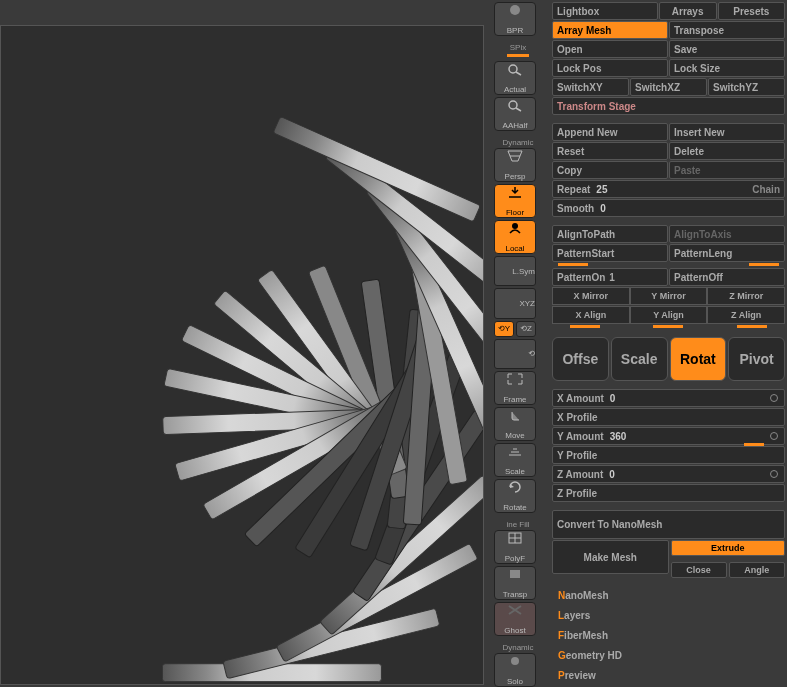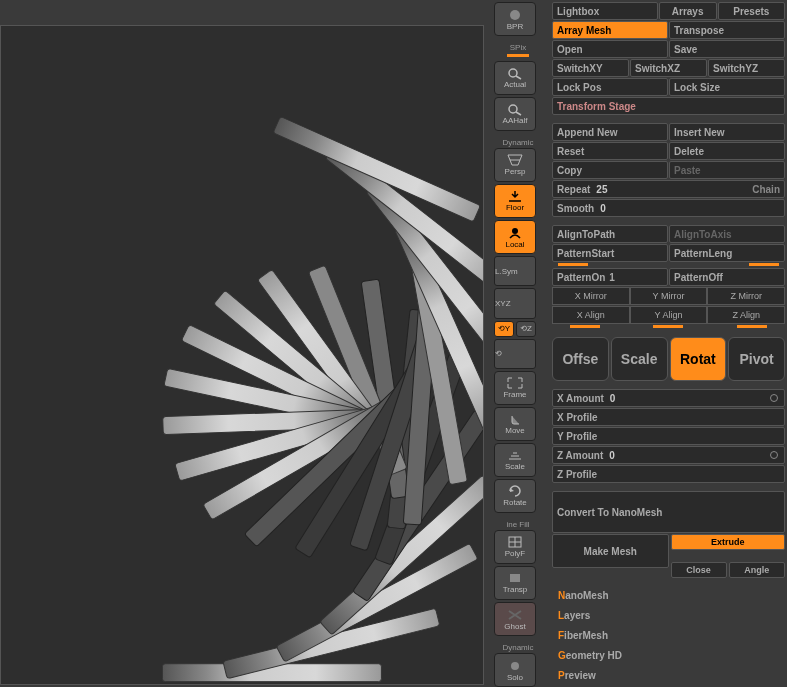--- a/index.html
+++ b/index.html
@@ -35,38 +35,38 @@
   }
   .tool-btn {
     width: 42px;
     height: 36px;
     background: #4a4a4a;
     border: 1px solid #222;
     border-radius: 4px;
     display: flex;
     flex-direction: column;
     align-items: center;
-    justify-content: center;
+    justify-content: space-between;
     cursor: pointer;
     color: #bbb;
     font-size: 9px;
     position: relative;
   }
   .tool-btn.active { background: #ff8c1a; color: #000; }
   .tool-btn .icon { width: 18px; height: 14px; margin-bottom: 1px; }
   .tool-btn .lbl { font-size: 8px; line-height: 1; }
   .mini-row { display: flex; gap: 2px; }
   .mini-btn {
     width: 20px; height: 16px; background: #4a4a4a; border: 1px solid #222;
     border-radius: 3px; display:flex;align-items:center;justify-content:center;
     color:#bbb; font-size:8px; cursor:pointer;
   }
   .mini-btn.active { background: #ff8c1a; color: #000; }
   .mini-wide { width: 42px; height: 32px; background:#4a4a4a;border:1px solid #222;border-radius:3px;
-    display:flex;align-items:center;justify-content:flex-start;color:#bbb;font-size:8px;cursor:pointer;}
+    display:flex;align-items:center;justify-content:flex-end;color:#bbb;font-size:8px;cursor:pointer;}
   .sep-label { font-size: 8px; color: #999; text-align: center; margin-top:5px; margin-bottom: -1px;}
   .orange-bar { height: 3px; width: 22px; background: #ff8c1a; margin: 1px auto 2px; }
 
   .panel {
     flex: 1;
     background: #3a3a3a;
     padding: 2px;
     display: flex;
     flex-direction: column;
     gap: 1px;
@@ -107,21 +107,21 @@
   .slider-row .lbl { flex: 0 0 auto; }
   .slider-row .val { margin-left: 6px; color: #ccc; }
   .slider-row .right { margin-left: auto; color: #888; }
   .slider-row .dot {
     position: absolute; right: 6px; top: 50%; transform: translateY(-50%);
     width: 8px; height: 8px; border: 1px solid #888; border-radius: 50%;
   }
   .mirrors { display: flex; gap: 0; }
   .mirrors .m {
     flex: 1; background: #2a2a2a; border: 1px solid #555; height: 18px;
-    display:flex;align-items:center;justify-content:center;color:#aaa;font-size:9px;font-weight:normal;
+    display:flex;align-items:center;justify-content:center;color:#aaa;font-size:9px;font-weight:bold;
     cursor:pointer; position:relative;
   }
   .align-bar { height:3px;background:#ff8c1a;width:30px;margin:0 auto 1px; }
   .tab-row { display: flex; gap: 2px; }
   .tab {
     flex: 1; background: #2a2a2a; border: 1px solid #555; height: 44px;
     display:flex;align-items:center;justify-content:center;color:#aaa;font-size:14px;font-weight:bold;
     cursor:pointer;border-radius:6px;
   }
   .tab.active { background: #ff8c1a; color: #000; }
@@ -130,21 +130,21 @@
     padding:4px 6px;cursor:pointer;
   }
   .section-title .fl { color: #ff8c1a; }
   .gap { height: 6px; }
   .make-block { display:flex; gap:2px; }
   .make-btn {
     flex:1;background:#2a2a2a;border:1px solid #555;height:34px;
     display:flex;align-items:center;justify-content:center;color:#aaa;font-size:10px;font-weight:bold;
     cursor:pointer;border-radius:2px;
   }
-  .ext-col { display:flex;flex-direction:column;gap:12px;flex:1;}
+  .ext-col { display:flex;flex-direction:column;gap:6px;flex:1;}
   .ext-btn {
     background:#2a2a2a;border:1px solid #555;height:16px;
     display:flex;align-items:center;justify-content:center;color:#aaa;font-size:9px;font-weight:bold;
     cursor:pointer;border-radius:2px;
   }
   .ext-btn.active { background:#ff8c1a;color:#000; }
   .ext-row2 { display:flex;gap:2px; }
   .ext-row2 .ext-btn { flex:1; }
 </style>
 </head>
@@ -362,27 +362,27 @@
   </div>
   <div class="row">
     <div class="cell active">Array Mesh</div>
     <div class="cell">Transpose</div>
   </div>
   <div class="row">
     <div class="cell">Open</div>
     <div class="cell">Save</div>
   </div>
   <div class="row">
+    <div class="cell">Lock Pos</div>
+    <div class="cell">Lock Size</div>
+  </div>
+  <div class="row">
     <div class="cell">SwitchXY</div>
     <div class="cell">SwitchXZ</div>
     <div class="cell">SwitchYZ</div>
-  </div>
-  <div class="row">
-    <div class="cell">Lock Pos</div>
-    <div class="cell">Lock Size</div>
   </div>
   <div class="slider-row" style="color:#c88">
     <span>Transform Stage</span>
   </div>
   <div class="gap"></div>
   <div class="row">
     <div class="cell">Append New</div>
     <div class="cell">Insert New</div>
   </div>
   <div class="row">
@@ -446,20 +446,26 @@
     <div class="tab">Pivot</div>
   </div>
   <div class="gap"></div>
   <div class="slider-row">
     <span class="lbl">X Amount</span>
     <span class="val">0</span>
     <span class="dot"></span>
   </div>
   <div class="slider-row">
     <span class="lbl">X Profile</span>
+  </div>
+  <div class="slider-row">
+    <span class="lbl">Y Amount</span>
+    <span class="val">360</span>
+    <span style="position:absolute;right:20px;bottom:-2px;width:20px;height:3px;background:#ff8c1a"></span>
+    <span class="dot"></span>
   </div>
   <div class="slider-row">
     <span class="lbl">Y Profile</span>
   </div>
   <div class="slider-row">
     <span class="lbl">Z Amount</span>
     <span class="val">0</span>
     <span class="dot"></span>
   </div>
   <div class="slider-row">

